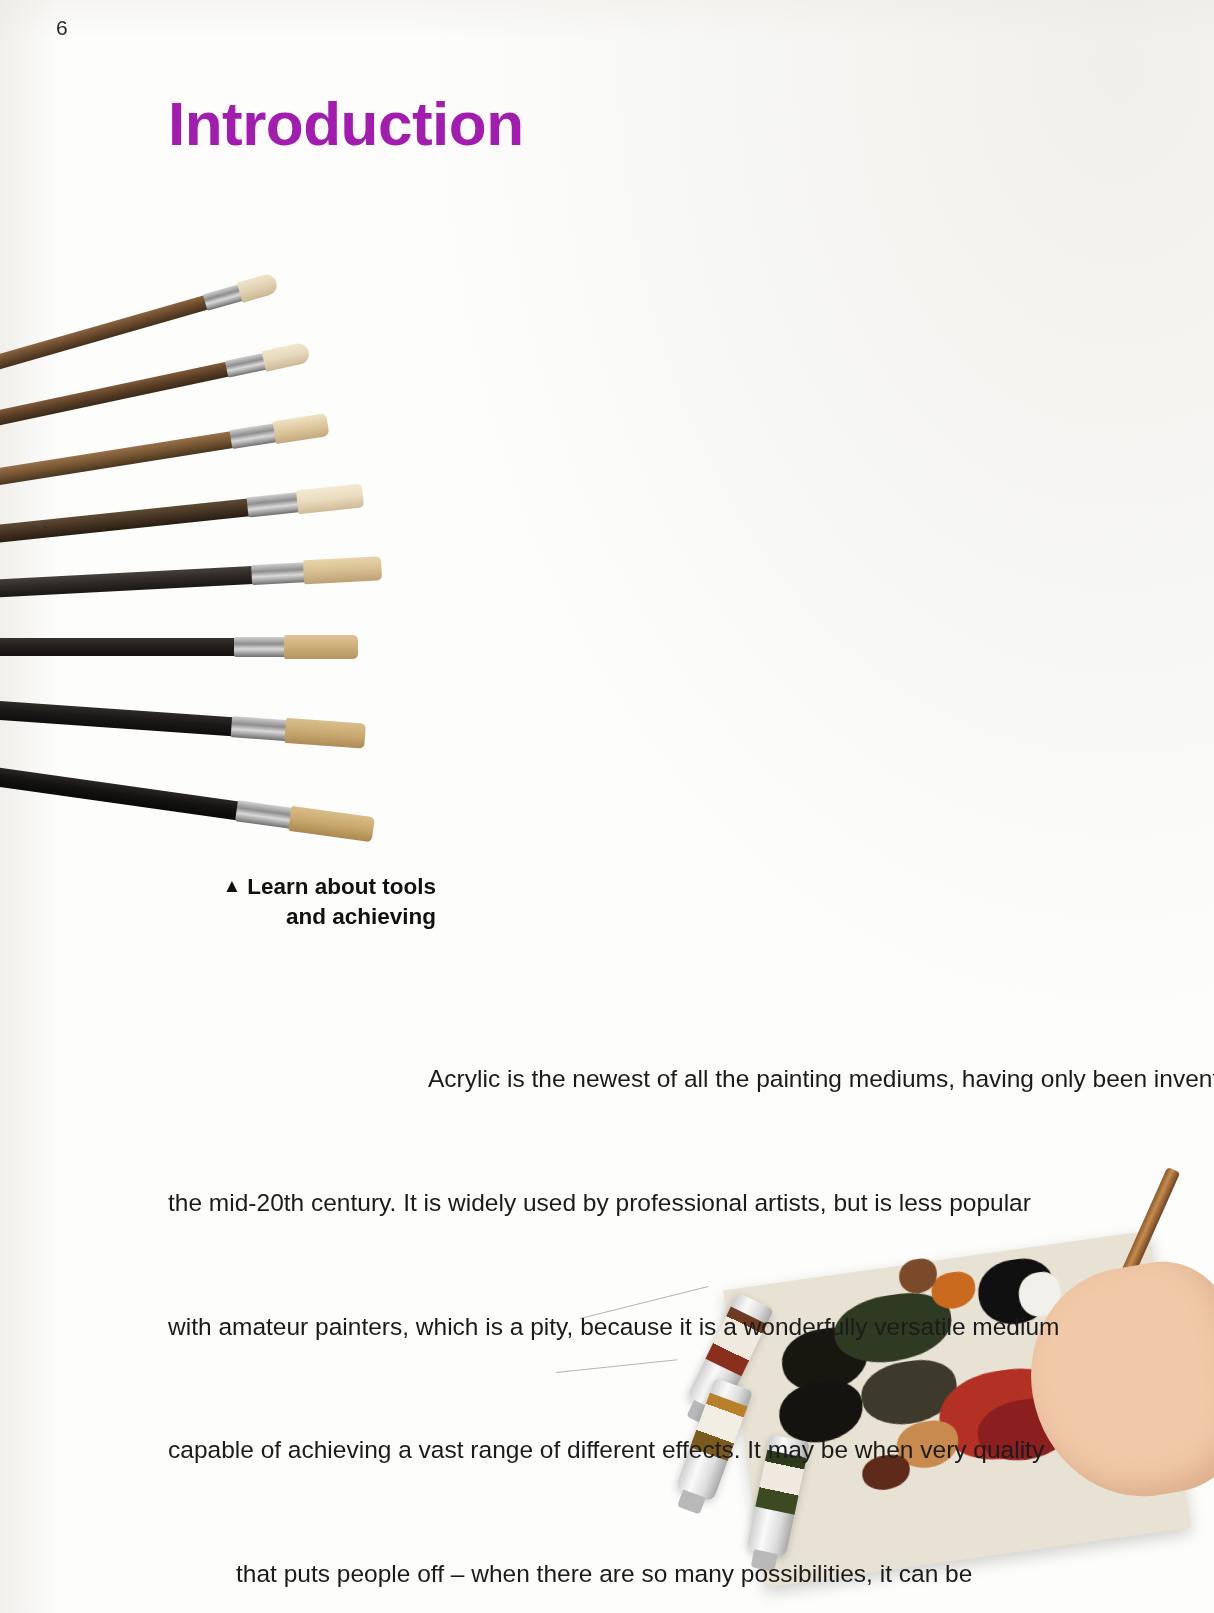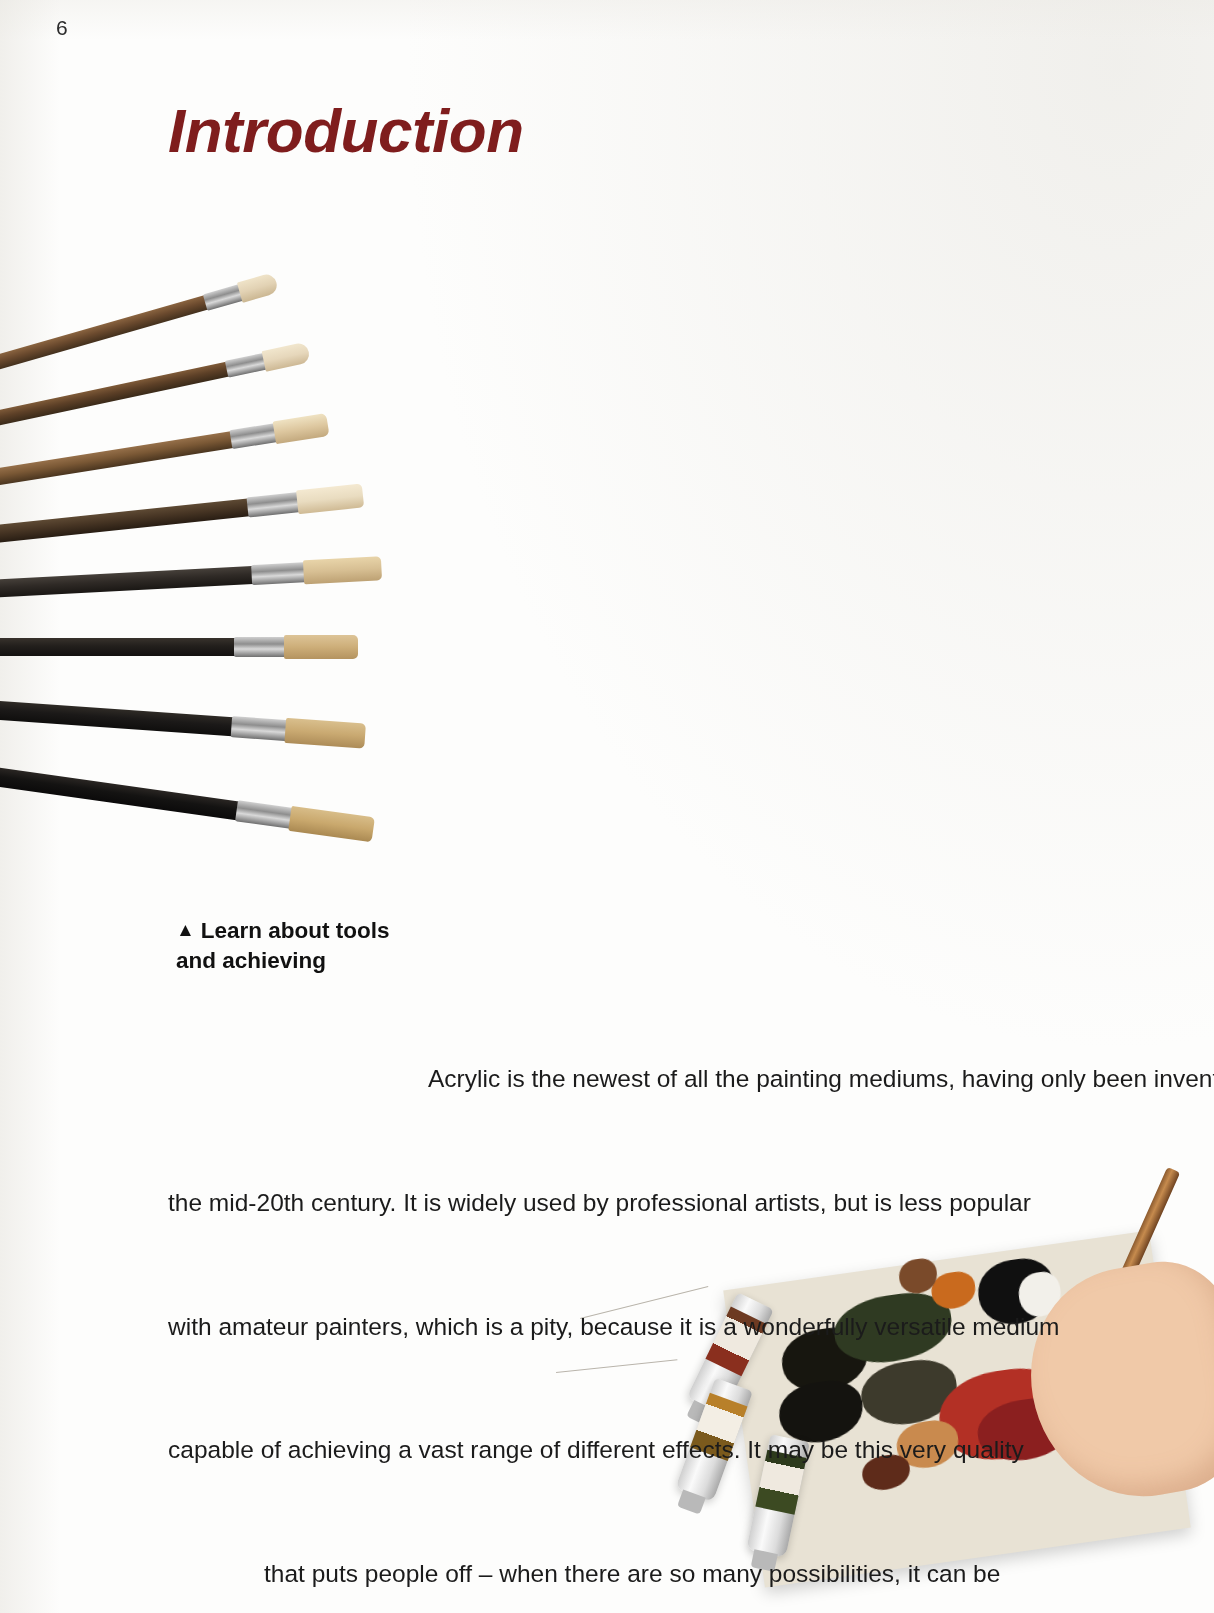--- a/index.html
+++ b/index.html
@@ -40,27 +40,26 @@
     left: 56px;
     top: 16px;
     font-size: 21px;
     color: #2b2b2b;
     letter-spacing: 0.2px;
   }
 
   .page-title {
     position: absolute;
     left: 168px;
-    top: 58px;
+    top: 51px;
     font-size: 62px;
     font-weight: bold;
     letter-spacing: -0.5px;
-    color: #7f1d1d;
+    color: #a21caf;
     line-height: 1;
-    font-style: italic;
   }
 
   
   .body-text {
     position: absolute;
     left: 168px;
     top: 152px;
     width: 932px;
     font-size: 24.5px;
     line-height: 41.2px;
@@ -200,22 +199,23 @@
   
   .caption {
     position: absolute;
     font-size: 22.5px;
     font-weight: bold;
     line-height: 30px;
     color: #111;
   }
   .caption-tools {
     left: 176px;
-    top: 916px;
+    top: 872px;
     width: 260px;
+    text-align: right;
   }
   .caption-palette {
     left: 500px;
     top: 1452px;
     width: 220px;
     text-align: center;
   }
   .caption .tri {
     display: inline-block;
     font-size: 19px;
@@ -339,22 +339,22 @@
     <div class="shape-left" style="height:42px;width:258px"></div>
     <div class="shape-left" style="height:42px;width:294px"></div>
     <div class="shape-left" style="height:42px;width:300px"></div>
     <div class="shape-left" style="height:42px;width:294px"></div>
     <div class="shape-left" style="height:42px;width:260px"></div>
     <div class="shape-left" style="height:42px;width:0"></div>
 
     <span class="line">Acrylic is the newest of all the painting mediums, having only been invented in</span>
     <span class="line">the mid-20th century. It is widely used by professional artists, but is less popular</span>
     <span class="line">with amateur painters, which is a pity, because it is a wonderfully versatile medium</span>
-    <span class="line">capable of achieving a vast range of different effects. It may be this very quality</span>
-    <span class="line" style="margin-left:96px">that puts people off – when there are so many possibilities, it can be</span>
+    <span class="line">capable of achieving a vast range of different effects. It may be when very quality</span>
+    <span class="line" style="margin-left:68px">that puts people off – when there are so many possibilities, it can be</span>
     
     
     
     
     
     
     
     
     
     

